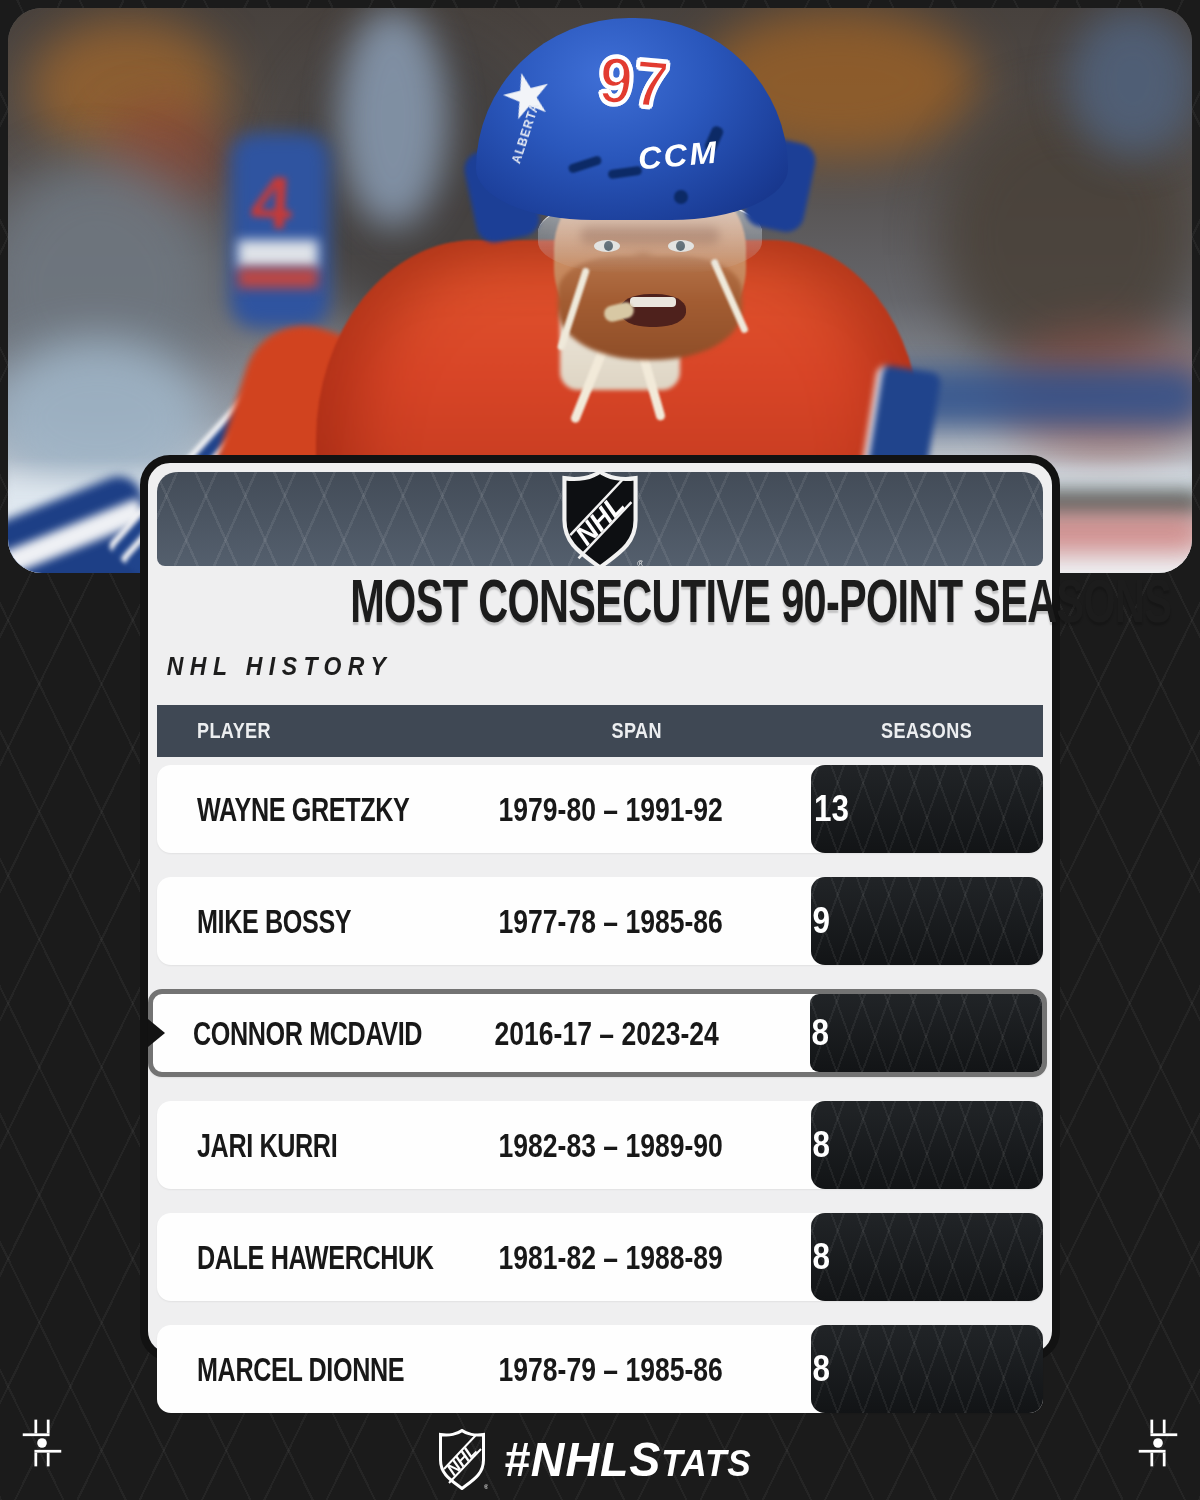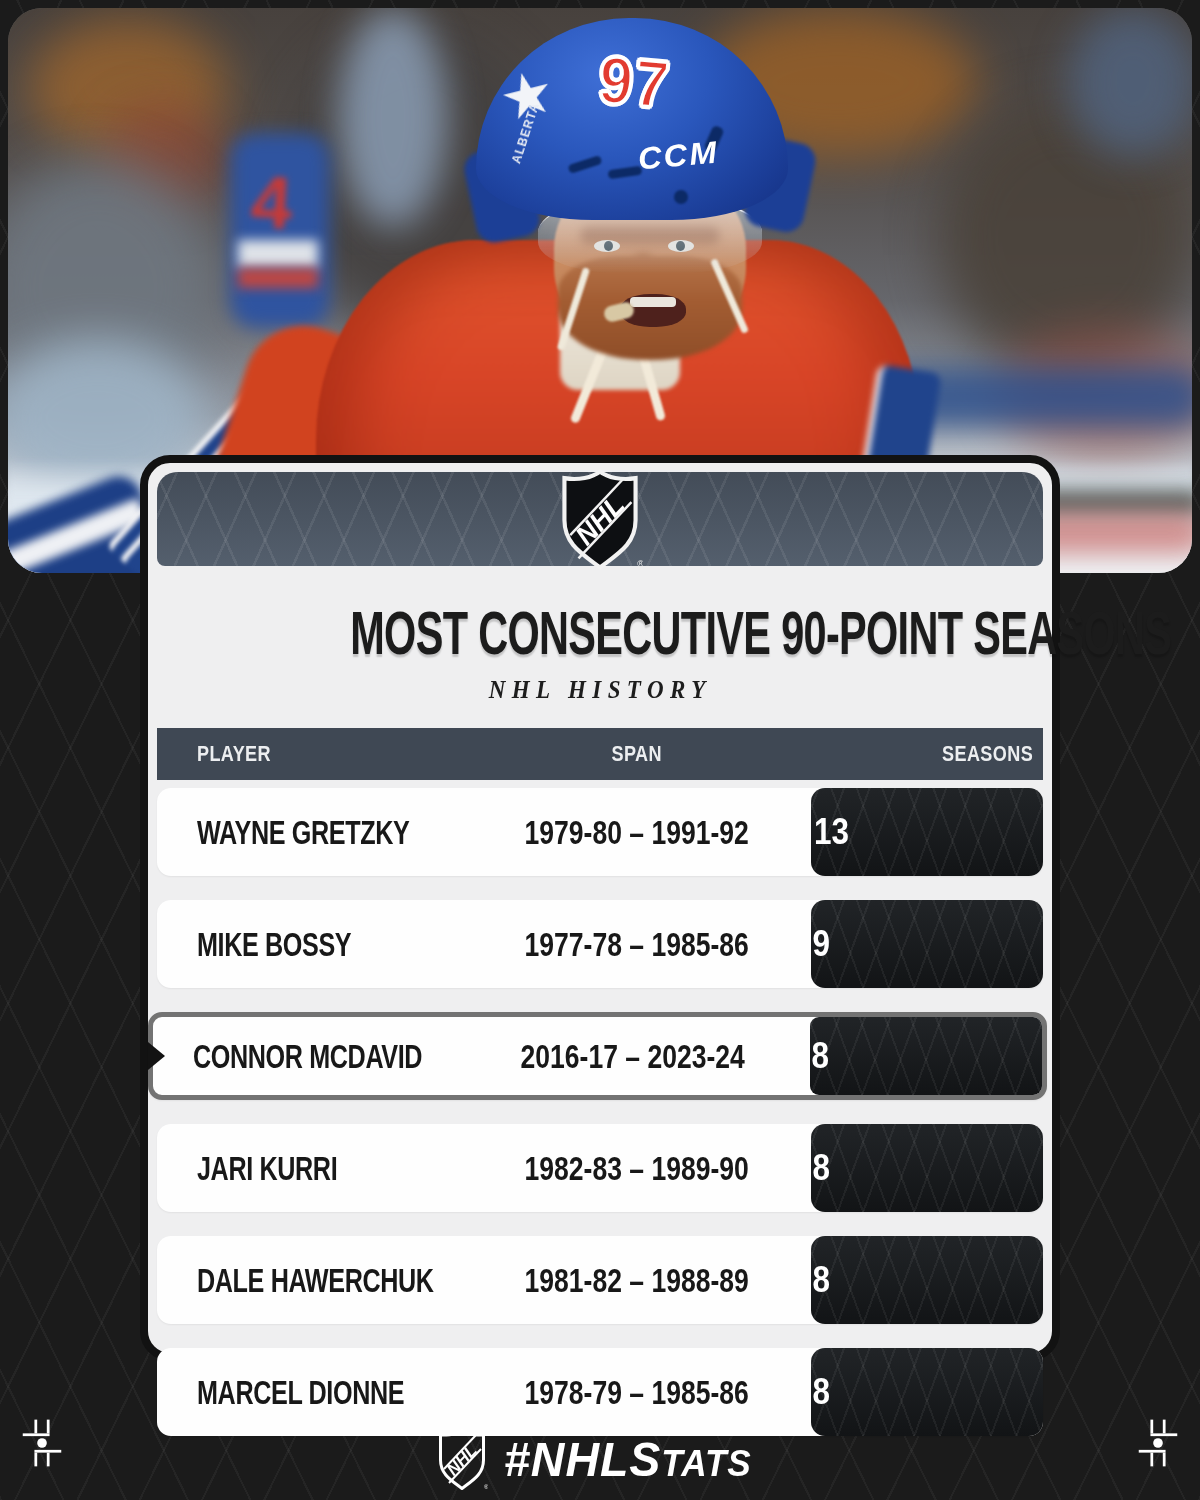--- a/index.html
+++ b/index.html
@@ -122,44 +122,44 @@
   }
   .band {
     height:94px; border-radius:20px 20px 8px 8px;
     background:
       repeating-linear-gradient(66deg,  rgba(255,255,255,0.075) 0 2.5px, transparent 2.5px 36px),
       repeating-linear-gradient(-66deg, rgba(255,255,255,0.075) 0 2.5px, transparent 2.5px 36px),
       linear-gradient(180deg,#434c58 0%,#545f6d 100%);
     display:flex; align-items:center; justify-content:center;
   }
   .shield-text { font-weight:700; font-style:italic; fill:#fff; }
-  .title { margin-top:32px; text-align:right; white-space:nowrap; }
+  .title { text-align:right; white-space:nowrap; }
   .title .ctext {
     display:inline-block; font-size:61px; font-weight:700; color:#1c1c1c;
     letter-spacing:-1px; transform:scaleX(.68); transform-origin:center;
     text-shadow:0 3px 2px rgba(0,0,0,.18);
   }
-  .subtitle { margin-top:8px; text-align:center; white-space:nowrap;font-family:Liberation Serif, serif; }
+  .subtitle { margin-top:16px; text-align:left; white-space:nowrap; }
   .subtitle .ctext {
     display:inline-block; font-size:25px; font-weight:700; font-style:italic;
     letter-spacing:7px; color:#1d1d1d; transform:scaleX(.92); transform-origin:center;
   }
   .thead { position:relative; margin-top:24px; height:52px; background:#3f4854; }
   .th { position:absolute; top:0; bottom:0; display:flex; align-items:center; color:#eceef0; }
   .th .ctext { font-size:22px; font-weight:700; letter-spacing:.5px; transform:scaleX(.82); white-space:nowrap; }
   .th-player { left:40px; } .th-player .ctext { transform-origin:left center; }
   .th-span { left:310px; width:340px; justify-content:center; }
-  .th-seasons { right:0; width:232px; justify-content:flex-end; }
+  .th-seasons { right:0; width:232px; justify-content:center; }
 
   .rows { margin-top:8px; display:flex; flex-direction:column; gap:24px; }
   .row { position:relative; height:88px; background:#fefefe; border-radius:14px; box-shadow:0 1px 2px rgba(0,0,0,.06); }
   .cell { position:absolute; top:0; bottom:0; display:flex; align-items:center; color:#181818; }
   .cell .ctext { font-size:34px; font-weight:700; white-space:nowrap; }
   .cell-player { left:40px; } .cell-player .ctext { transform:scaleX(.74); transform-origin:left center; letter-spacing:-.5px; }
-  .cell-span { left:310px; width:340px; justify-content:center; } .cell-span .ctext { transform:scaleX(.78); }
+  .cell-span { left:310px; width:340px; } .cell-span .ctext { transform:scaleX(.78); }
   .cell-seasons {
     right:0; width:232px; justify-content:flex-start; border-radius:14px;
     background:
       repeating-linear-gradient(70deg,  rgba(255,255,255,0.055) 0 2px, transparent 2px 24px),
       repeating-linear-gradient(-70deg, rgba(255,255,255,0.055) 0 2px, transparent 2px 24px),
       linear-gradient(180deg,#212427 0%,#121416 100%);
   }
   .cell-seasons .ctext { color:#fff; font-size:37px; transform:scaleX(.85); }
 
   .row--hl { left:-9px; width:calc(100% + 13px); border:5px solid #737373; height:88px; }

